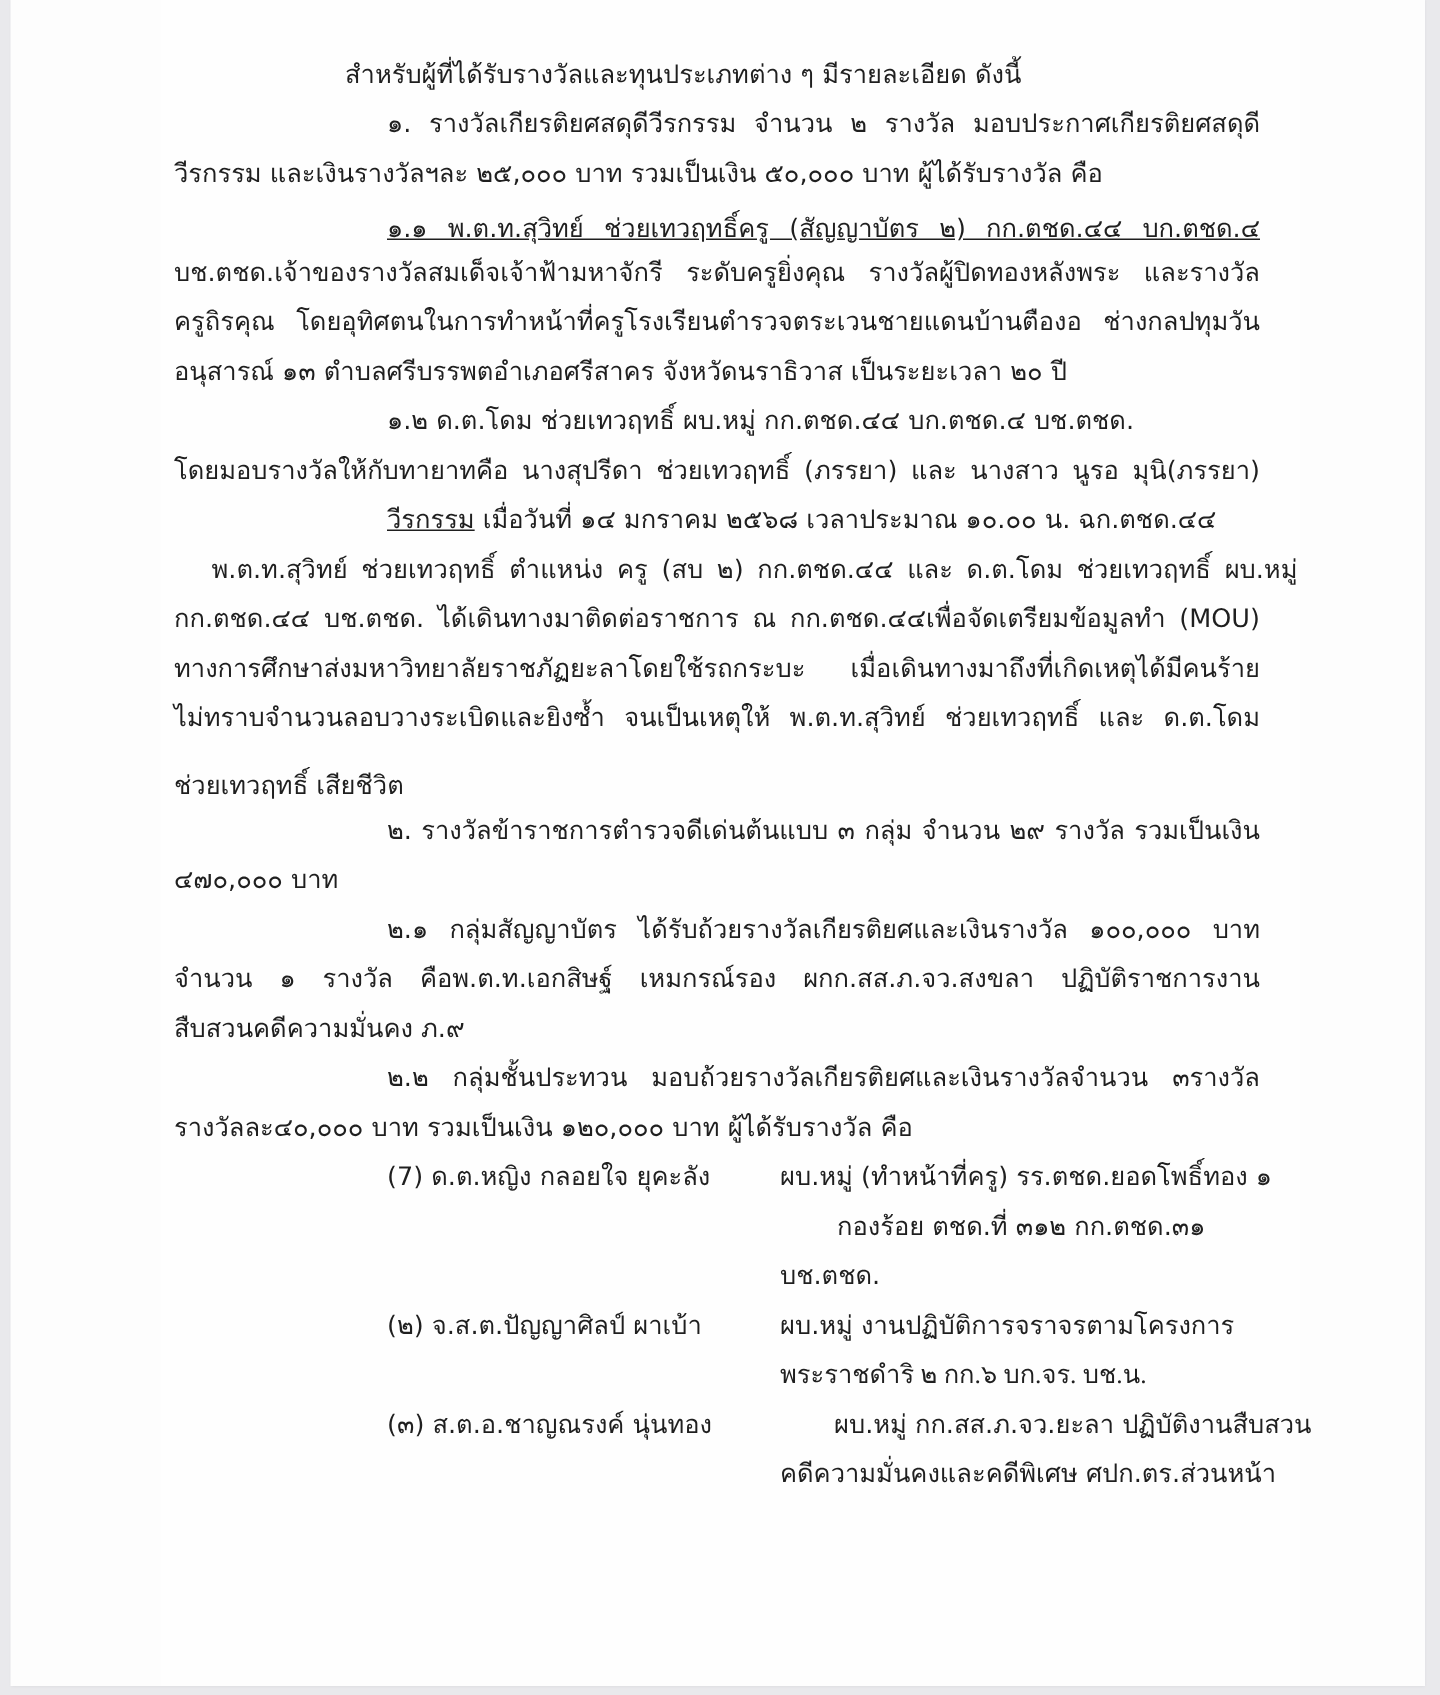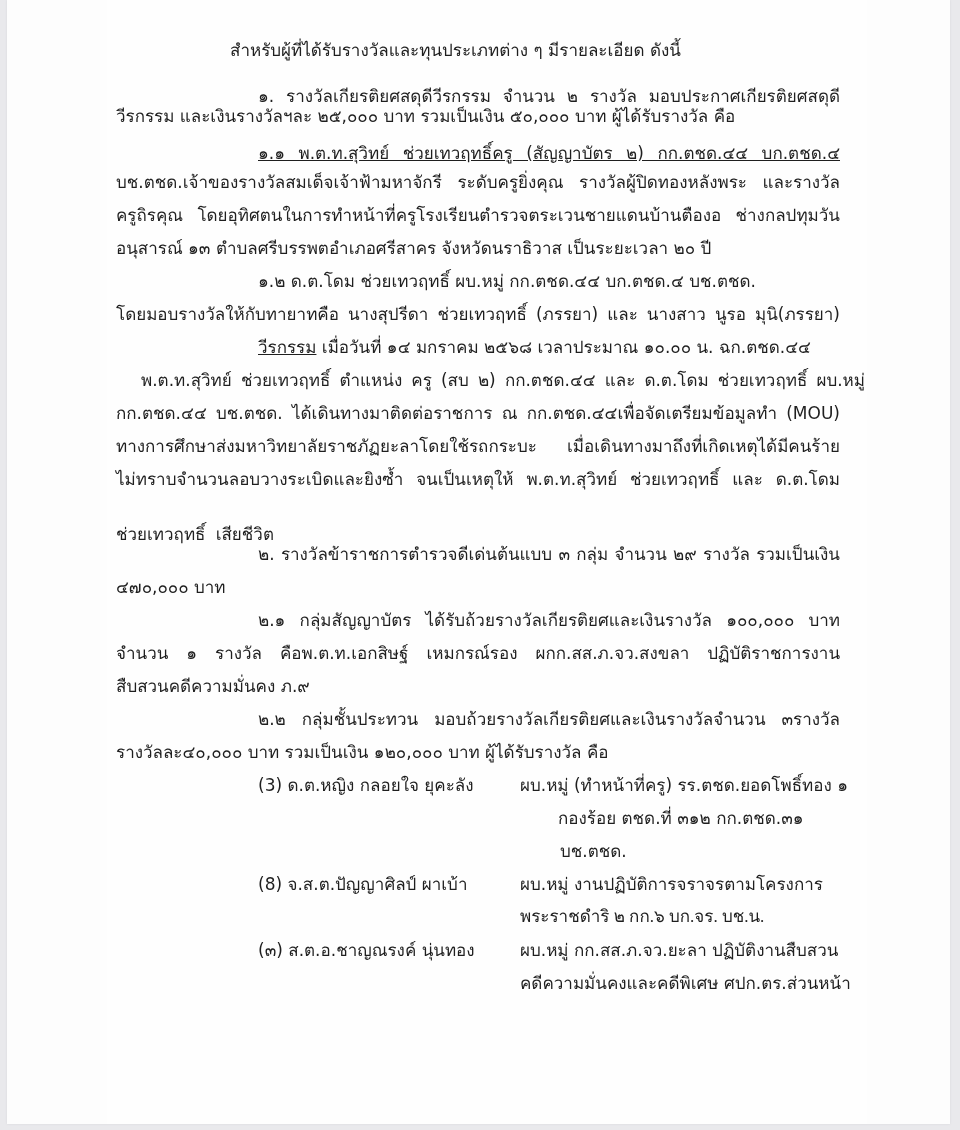--- a/index.html
+++ b/index.html
@@ -52,56 +52,56 @@
   </style>
 </head>
 <body>
 
 <div class="page"></div>
 
 <div class="doc">
 
   <div class="line" style="left:230px; top:38px;">สำหรับผู้ที่ได้รับรางวัลและทุนประเภทต่าง ๆ มีรายละเอียด ดังนี้</div>
 
-  <div class="line just" style="left:258px; width:582px; top:71px;margin-top:13px;">๑. รางวัลเกียรติยศสดุดีวีรกรรม  จำนวน ๒ รางวัล  มอบประกาศเกียรติยศสดุดี</div>
+  <div class="line just" style="left:258px; width:582px; top:71px;">๑. รางวัลเกียรติยศสดุดีวีรกรรม  จำนวน ๒ รางวัล  มอบประกาศเกียรติยศสดุดี</div>
   <div class="line" style="left:116px; top:104px;">วีรกรรม และเงินรางวัลฯละ ๒๕,๐๐๐ บาท รวมเป็นเงิน ๕๐,๐๐๐ บาท ผู้ได้รับรางวัล คือ</div>
 
   <div class="line just" style="left:258px; width:582px; top:141px;text-decoration:underline;">๑.๑ พ.ต.ท.สุวิทย์  ช่วยเทวฤทธิ์ครู (สัญญาบัตร ๒) กก.ตชด.๔๔ บก.ตชด.๔</div>
   <div class="line just" style="top:170px;">บช.ตชด.เจ้าของรางวัลสมเด็จเจ้าฟ้ามหาจักรี ระดับครูยิ่งคุณ รางวัลผู้ปิดทองหลังพระ และรางวัล</div>
   <div class="line just" style="top:203px;">ครูถิรคุณ โดยอุทิศตนในการทำหน้าที่ครูโรงเรียนตำรวจตระเวนชายแดนบ้านตืองอ ช่างกลปทุมวัน</div>
   <div class="line" style="left:116px; top:236px;">อนุสารณ์ ๑๓ ตำบลศรีบรรพตอำเภอศรีสาคร จังหวัดนราธิวาส เป็นระยะเวลา ๒๐ ปี</div>
 
   <div class="line" style="left:258px; top:269px;">๑.๒ ด.ต.โดม  ช่วยเทวฤทธิ์ ผบ.หมู่ กก.ตชด.๔๔ บก.ตชด.๔ บช.ตชด.</div>
   <div class="line just" style="top:302px;">โดยมอบรางวัลให้กับทายาทคือ นางสุปรีดา  ช่วยเทวฤทธิ์ (ภรรยา) และ นางสาว นูรอ มุนิ(ภรรยา)</div>
 
   <div class="line" style="left:258px; top:335px;">
     <span class="u">วีรกรรม</span><span> เมื่อวันที่ ๑๔ มกราคม ๒๕๖๘ เวลาประมาณ ๑๐.๐๐ น. ฉก.ตชด.๔๔</span>
   </div>
   <div class="line just" style="top:368px;margin-left:25px;">พ.ต.ท.สุวิทย์  ช่วยเทวฤทธิ์ ตำแหน่ง ครู (สบ ๒) กก.ตชด.๔๔ และ ด.ต.โดม ช่วยเทวฤทธิ์ ผบ.หมู่</div>
   <div class="line just" style="top:401px;">กก.ตชด.๔๔ บช.ตชด. ได้เดินทางมาติดต่อราชการ ณ กก.ตชด.๔๔เพื่อจัดเตรียมข้อมูลทำ (MOU)</div>
   <div class="line just" style="top:434px;">ทางการศึกษาส่งมหาวิทยาลัยราชภัฏยะลาโดยใช้รถกระบะ เมื่อเดินทางมาถึงที่เกิดเหตุได้มีคนร้าย</div>
   <div class="line just" style="top:467px;">ไม่ทราบจำนวนลอบวางระเบิดและยิงซ้ำ จนเป็นเหตุให้ พ.ต.ท.สุวิทย์ ช่วยเทวฤทธิ์ และ ด.ต.โดม</div>
-  <div class="line" style="left:116px; top:524px;font-family:Liberation Mono, monospace;">ช่วยเทวฤทธิ์ เสียชีวิต</div>
+  <div class="line" style="left:116px; top:512px;">ช่วยเทวฤทธิ์ เสียชีวิต</div>
 
   <div class="line just" style="left:258px; width:582px; top:542px;">๒. รางวัลข้าราชการตำรวจดีเด่นต้นแบบ ๓ กลุ่ม  จำนวน ๒๙ รางวัล รวมเป็นเงิน</div>
   <div class="line" style="left:116px; top:575px;">๔๗๐,๐๐๐ บาท</div>
 
   <div class="line just" style="left:258px; width:582px; top:608px;">๒.๑ กลุ่มสัญญาบัตร ได้รับถ้วยรางวัลเกียรติยศและเงินรางวัล  ๑๐๐,๐๐๐ บาท</div>
   <div class="line just" style="top:641px;">จำนวน ๑ รางวัล คือพ.ต.ท.เอกสิษฐ์  เหมกรณ์รอง ผกก.สส.ภ.จว.สงขลา ปฏิบัติราชการงาน</div>
   <div class="line" style="left:116px; top:674px;">สืบสวนคดีความมั่นคง ภ.๙</div>
 
   <div class="line just" style="left:258px; width:582px; top:707px;">๒.๒ กลุ่มชั้นประทวน  มอบถ้วยรางวัลเกียรติยศและเงินรางวัลจำนวน  ๓รางวัล</div>
   <div class="line" style="left:116px; top:740px;">รางวัลละ๔๐,๐๐๐ บาท รวมเป็นเงิน ๑๒๐,๐๐๐ บาท ผู้ได้รับรางวัล คือ</div>
 
-  <div class="line lbl" style="top:773px;">(3) ด.ต.หญิง กลอยใจ  ยุคะลัง</div>
+  <div class="line lbl" style="top:773px;">(7) ด.ต.หญิง กลอยใจ  ยุคะลัง</div>
   <div class="line desc" style="top:773px;">ผบ.หมู่ (ทำหน้าที่ครู) รร.ตชด.ยอดโพธิ์ทอง ๑</div>
   <div class="line desc" style="top:806px;margin-left:38px;">กองร้อย ตชด.ที่ ๓๑๒ กก.ตชด.๓๑</div>
-  <div class="line desc" style="top:839px;margin-left:40px;">บช.ตชด.</div>
+  <div class="line desc" style="top:839px;">บช.ตชด.</div>
 
-  <div class="line lbl" style="top:872px;">(8) จ.ส.ต.ปัญญาศิลป์ ผาเบ้า</div>
+  <div class="line lbl" style="top:872px;">(๒) จ.ส.ต.ปัญญาศิลป์ ผาเบ้า</div>
   <div class="line desc" style="top:872px;">ผบ.หมู่ งานปฏิบัติการจราจรตามโครงการ</div>
   <div class="line desc" style="top:905px;font-family:Liberation Serif, serif;">พระราชดำริ ๒ กก.๖ บก.จร. บช.น.</div>
 
   <div class="line lbl" style="top:938px;">(๓) ส.ต.อ.ชาญณรงค์  นุ่นทอง</div>
-  <div class="line desc" style="top:938px;">ผบ.หมู่ กก.สส.ภ.จว.ยะลา ปฏิบัติงานสืบสวน</div>
+  <div class="line desc" style="top:938px;margin-left:36px;">ผบ.หมู่ กก.สส.ภ.จว.ยะลา ปฏิบัติงานสืบสวน</div>
   <div class="line desc" style="top:971px;">คดีความมั่นคงและคดีพิเศษ ศปก.ตร.ส่วนหน้า</div>
 
 </div>
 
 </body></html>

